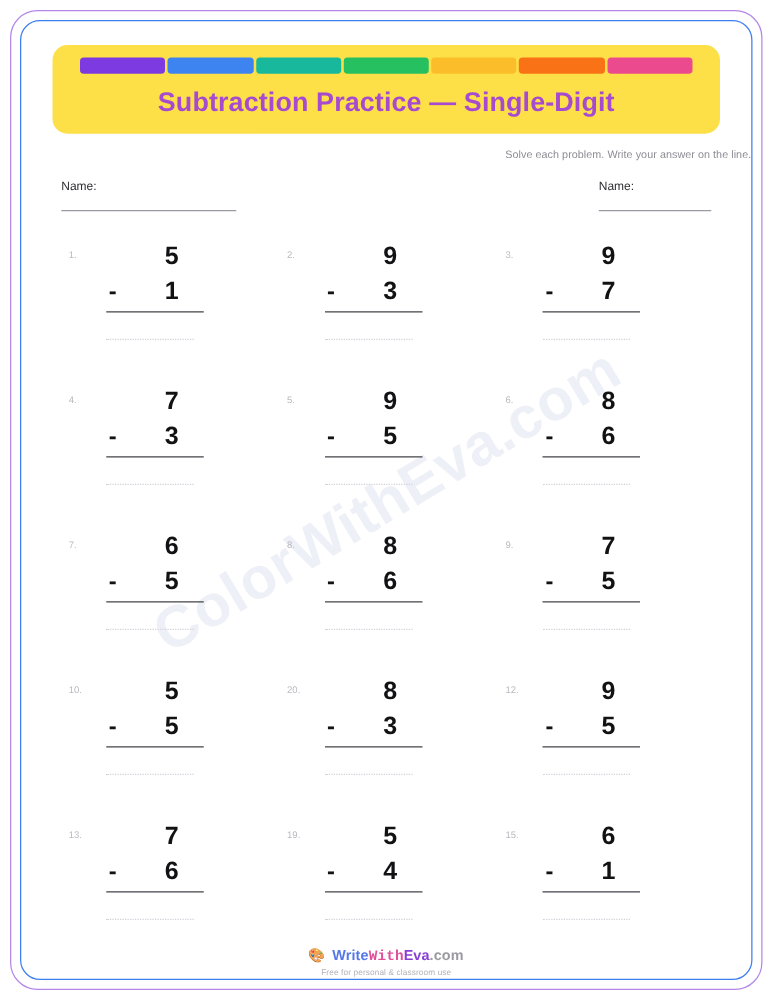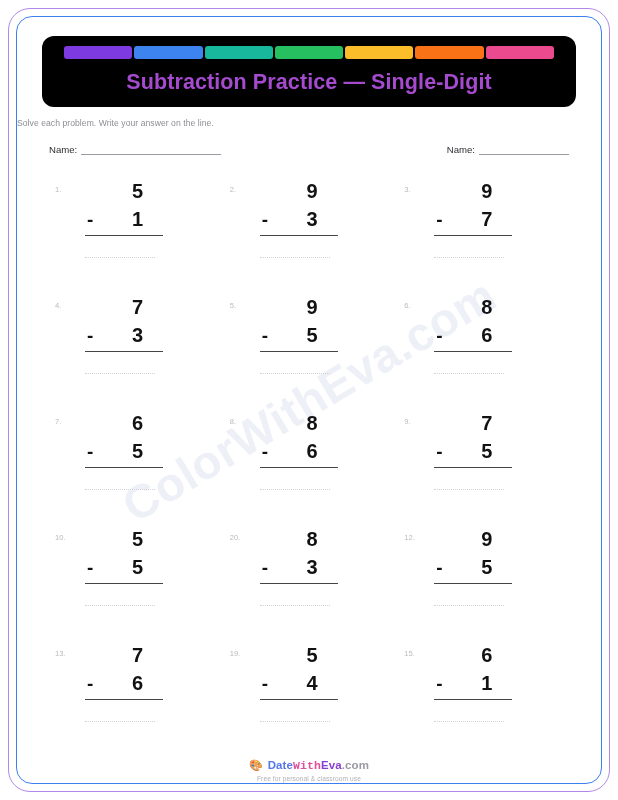--- a/index.html
+++ b/index.html
@@ -59,21 +59,21 @@
   .content {
     position: relative;
     z-index: 2;
     padding: 0;
     height: 100%;
   }
 
   
   .banner {
     margin: 19px 25px 0 25px;
-    background: #000000;
+    background: #fde047;
     border-radius: 12px;
     padding: 10px 0 12px 0;
   }
   .stripe {
     display: flex;
     height: 13px;
     margin: 0 22px 11px 22px;
     gap: 2px;
   }
   .stripe span {
@@ -83,40 +83,40 @@
   .title {
     text-align: center;
     font-size: 21.5px;
     font-weight: 700;
     color: #a64ad0;
     letter-spacing: 0.1px;
     margin: 0;
   }
 
   .subtitle {
-    text-align: left;
+    text-align: right;
     font-size: 8.6px;
     color: #8d8d95;
     margin: 11px 0 0 0;
     letter-spacing: 0.05px;
   }
 
   
   .namedate {
     display: flex;
     justify-content: space-between;
     align-items: flex-end;
     margin: 16px 32px 0 32px;
     font-size: 9.6px;
     color: #2e2e33;
   }
   .field {
     display: flex;
-    align-items: flex-end;
     gap: 4px;
+    flex-direction: column;
   }
   .field-label { white-space: nowrap; }
   .rule-name {
     width: 140px;
     border-bottom: 1px solid #9a9aa2;
     height: 9px;
   }
   .rule-date {
     width: 90px;
     border-bottom: 1px solid #9a9aa2;
@@ -424,20 +424,20 @@
               </div>
               <div class="solid-rule"></div>
               <div class="answer-rule"></div>
             </div>
           </div>
         </div>
 
       <div class="footer">
         <div class="brand">
           <span class="palette-icon">🎨</span>
-          <span><span class="b-color">Date</span><span class="b-with">With</span><span class="b-eva">Eva</span><span class="b-com">.com</span></span>
+          <span><span class="b-color">Write</span><span class="b-with">With</span><span class="b-eva">Eva</span><span class="b-com">.com</span></span>
         </div>
         <div class="tagline">Free for personal &amp; classroom use</div>
       </div>
 
     </div>
   </div>
 </div>
 
 </body></html>

